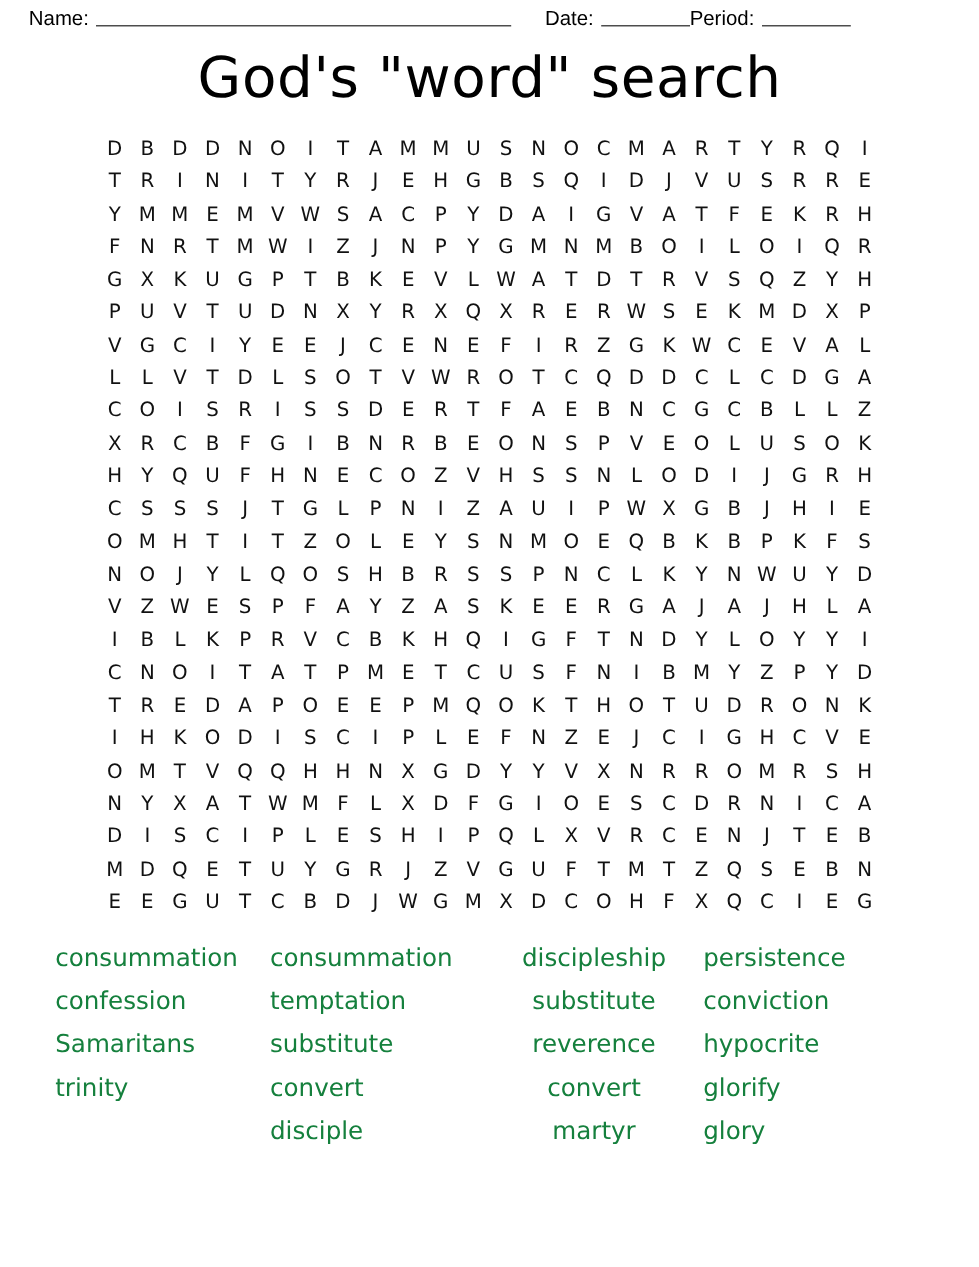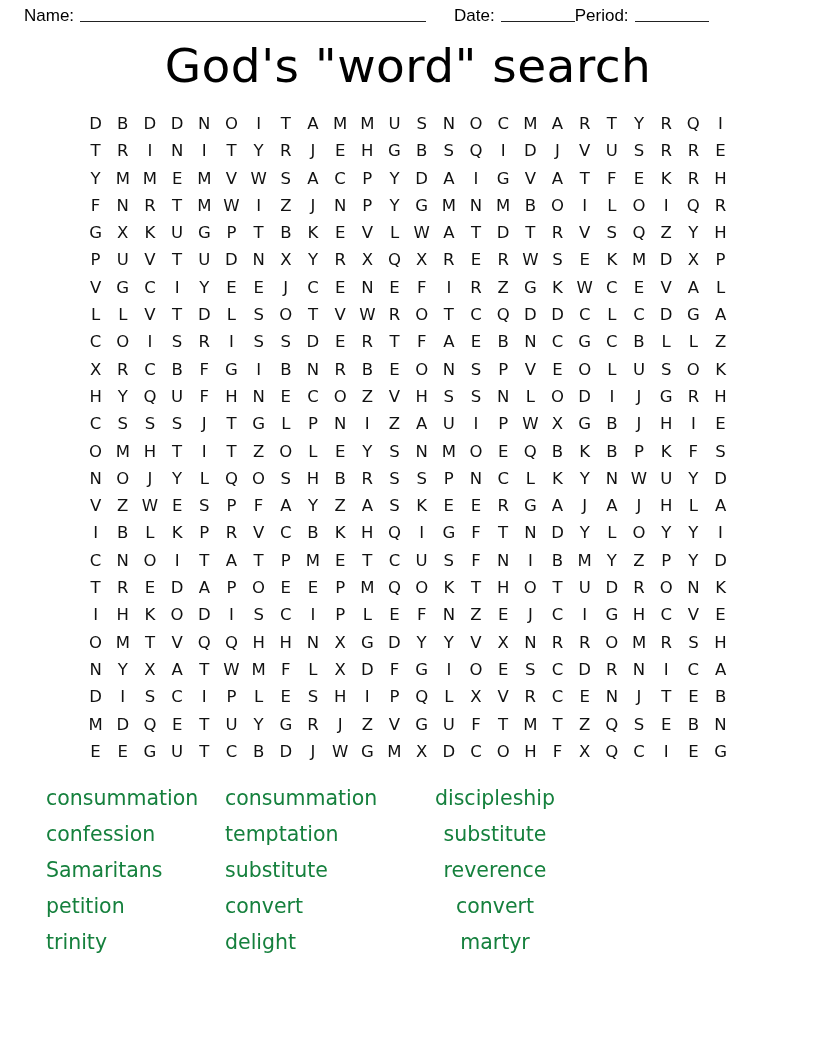--- a/index.html
+++ b/index.html
@@ -746,30 +746,36 @@
       <span class="grid-cell">E</span>
       <span class="grid-cell">G</span>
     </div>
   </div>
 
 <div class="wordlist" id="word-list">
     <div class="word-col word-col-0">
       <div class="word-item">consummation</div>
       <div class="word-item">confession</div>
       <div class="word-item">Samaritans</div>
-      <div class="word-item">petition</div>
       <div class="word-item">trinity</div>
     </div>
     <div class="word-col word-col-1">
       <div class="word-item">consummation</div>
       <div class="word-item">temptation</div>
       <div class="word-item">substitute</div>
       <div class="word-item">convert</div>
-      <div class="word-item">delight</div>
+      <div class="word-item">disciple</div>
     </div>
     <div class="word-col word-col-2">
       <div class="word-item">discipleship</div>
       <div class="word-item">substitute</div>
       <div class="word-item">reverence</div>
       <div class="word-item">convert</div>
       <div class="word-item">martyr</div>
     </div>
+    <div class="word-col word-col-3">
+      <div class="word-item">persistence</div>
+      <div class="word-item">conviction</div>
+      <div class="word-item">hypocrite</div>
+      <div class="word-item">glorify</div>
+      <div class="word-item">glory</div>
+    </div>
   </div>
 
 </body></html>

